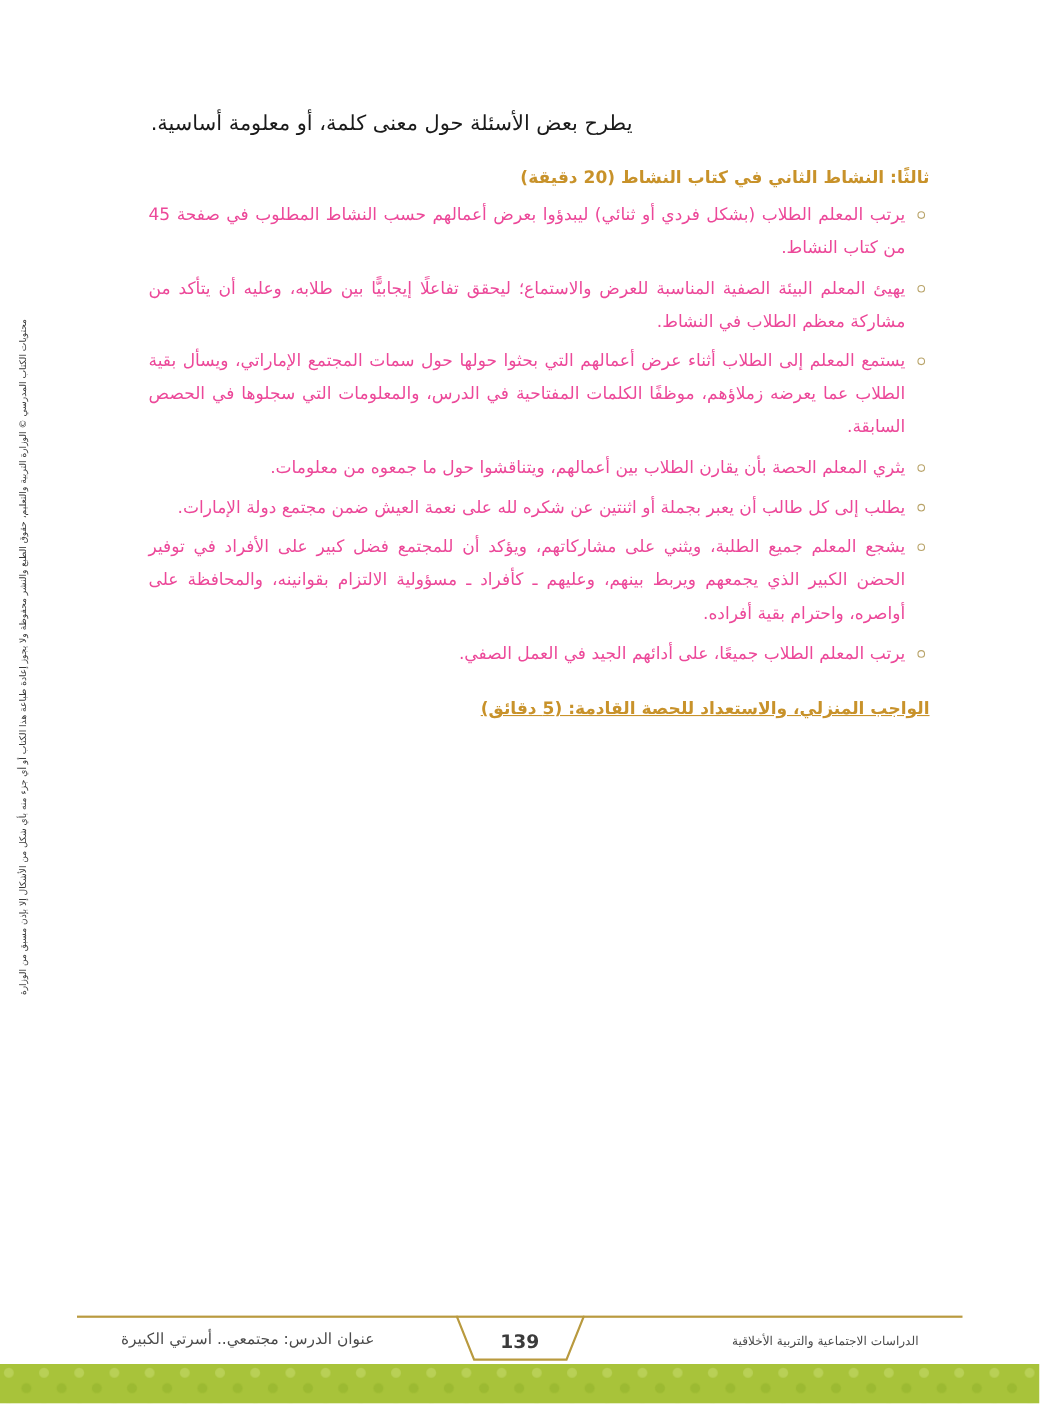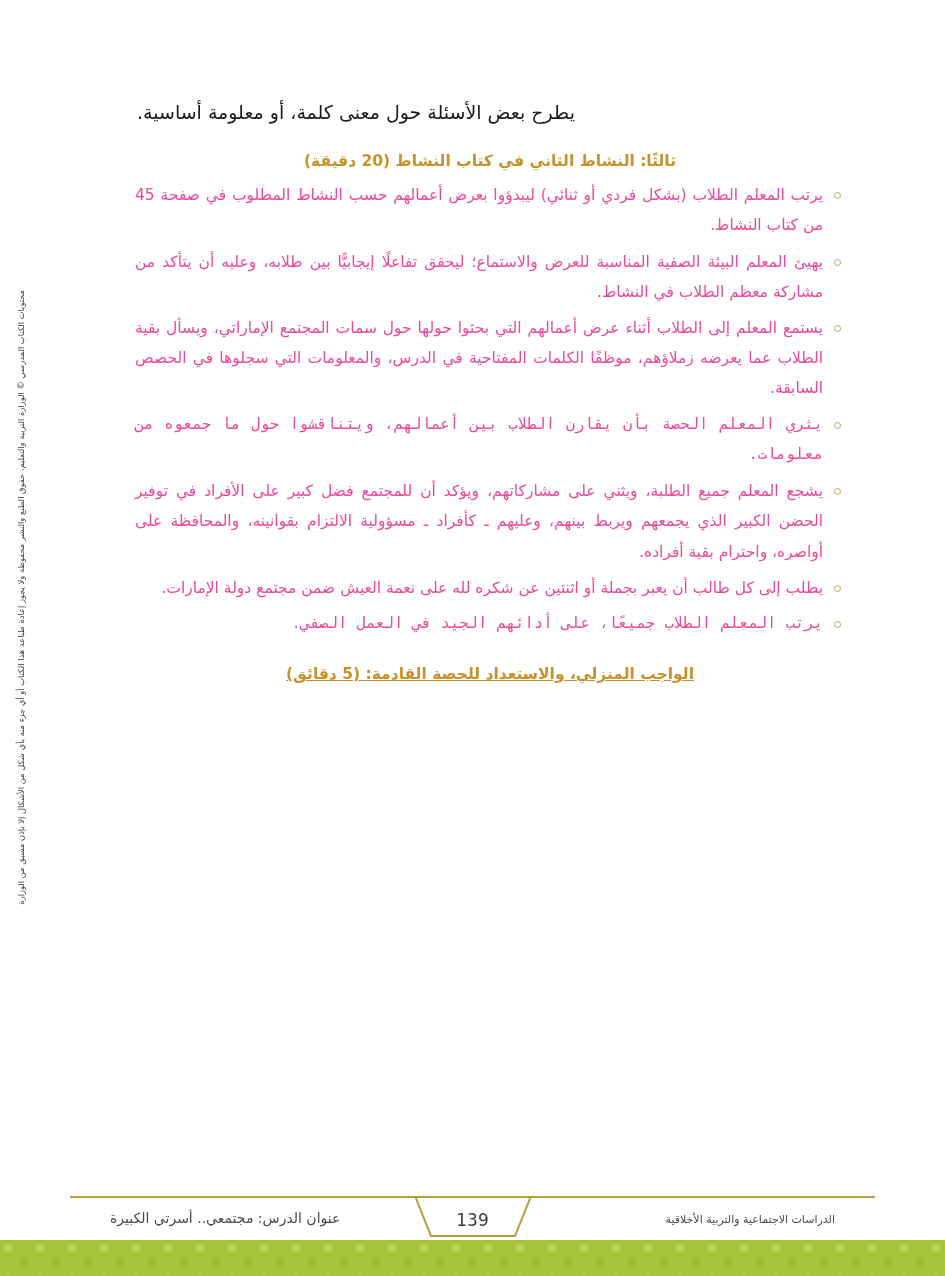--- a/index.html
+++ b/index.html
@@ -41,21 +41,21 @@
     padding-left: 2px;
     letter-spacing: 0px;
   }
 
   .section-head {
     color: #c8922a;
     font-weight: bold;
     font-size: 15.5px;
     margin: 0 0 10px 0;
     direction: rtl;
-    text-align: center;
+    text-align: right;
   }
   .section-head.second {
     margin-top: 26px;
     text-decoration: underline;
   }
 
   ul.bullets {
     list-style: none;
     margin: 0;
     padding: 0;
@@ -77,21 +77,20 @@
     right: 4px;
     top: 12px;
     width: 5px;
     height: 5px;
     border: 1px solid #b9a46a;
     border-radius: 50%;
     background: #ffffff;
   }
   li.center-short {
     text-align: center;
-    font-family: Liberation Mono, monospace;
   }
 
   
   .side-note {
     position: absolute;
     top: 290px;
     left: 16px;
     width: 420px;
     transform-origin: left top;
     transform: rotate(-90deg) translate(-100%, 0);
@@ -136,21 +135,21 @@
   .footer-notch .shape {
     position: absolute;
     inset: 0;
   }
   .page-number {
     position: absolute;
     bottom: 46px;
     left: 50%;
     transform: translateX(-50%);
     font-size: 17px;
-    font-weight: normal;
+    font-weight: bold;
     color: #3b3b3b;
     direction: ltr;
   }
   .footer-right-label {
     position: absolute;
     bottom: 50px;
     right: 110px;
     font-size: 11px;
     color: #4a4a4a;
     direction: rtl;
@@ -192,22 +191,22 @@
 
     <p class="intro-line">يطرح بعض الأسئلة حول معنى كلمة، أو معلومة أساسية.</p>
 
     <h2 class="section-head">ثالثًا: النشاط الثاني في كتاب النشاط (20 دقيقة)</h2>
 
     <ul class="bullets">
       <li>يرتب المعلم الطلاب (بشكل فردي أو ثنائي) ليبدؤوا بعرض أعمالهم حسب النشاط المطلوب في صفحة 45 من كتاب النشاط.</li>
       <li>يهيئ المعلم البيئة الصفية المناسبة للعرض والاستماع؛ ليحقق تفاعلًا إيجابيًّا بين طلابه، وعليه أن يتأكد من مشاركة معظم الطلاب في النشاط.</li>
       <li>يستمع المعلم إلى الطلاب أثناء عرض أعمالهم التي بحثوا حولها حول سمات المجتمع الإماراتي، ويسأل بقية الطلاب عما يعرضه زملاؤهم، موظفًا الكلمات المفتاحية في الدرس، والمعلومات التي سجلوها في الحصص السابقة.</li>
       <li class="center-short">يثري المعلم الحصة بأن يقارن الطلاب بين أعمالهم، ويتناقشوا حول ما جمعوه من معلومات.</li>
+      <li>يطلب إلى كل طالب أن يعبر بجملة أو اثنتين عن شكره لله على نعمة العيش ضمن مجتمع دولة الإمارات.</li>
       <li>يشجع المعلم جميع الطلبة، ويثني على مشاركاتهم، ويؤكد أن للمجتمع فضل كبير على الأفراد في توفير الحضن الكبير الذي يجمعهم ويربط بينهم، وعليهم ـ كأفراد ـ مسؤولية الالتزام بقوانينه، والمحافظة على أواصره، واحترام بقية أفراده.</li>
-      <li>يطلب إلى كل طالب أن يعبر بجملة أو اثنتين عن شكره لله على نعمة العيش ضمن مجتمع دولة الإمارات.</li>
       <li class="center-short">يرتب المعلم الطلاب جميعًا، على أدائهم الجيد في العمل الصفي.</li>
     </ul>
 
     <h2 class="section-head second">الواجب المنزلي، والاستعداد للحصة القادمة: (5 دقائق)</h2>
 
 
   </div>
 
   <div class="side-note-wrap">
     <div class="side-note">محتويات الكتاب المدرسي © الوزارة التربية والتعليم، حقوق الطبع والنشر محفوظة ولا يجوز إعادة طباعة هذا الكتاب أو أي جزء منه بأي شكل من الأشكال إلا بإذن مسبق من الوزارة</div>

